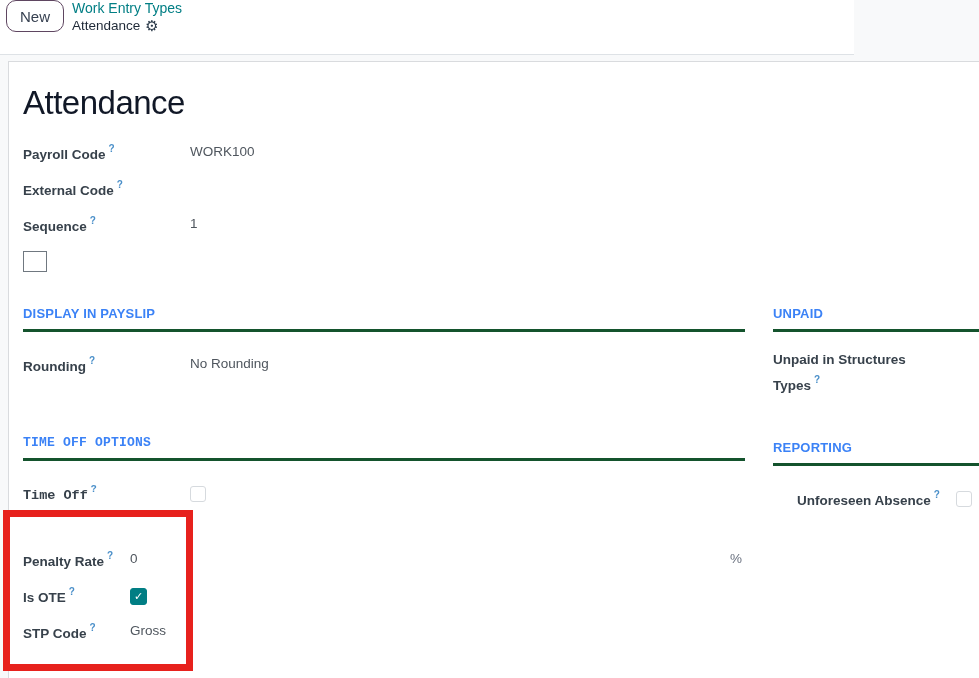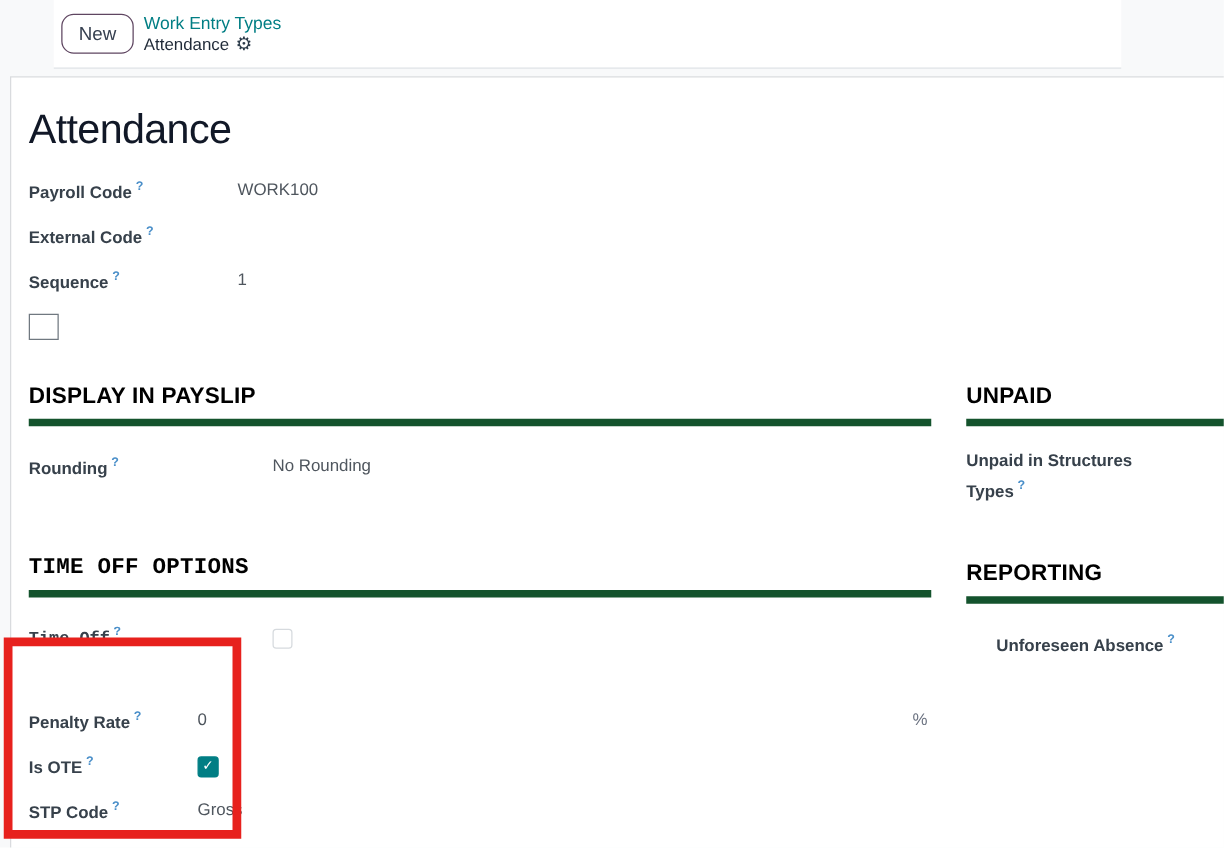--- a/index.html
+++ b/index.html
@@ -9,21 +9,21 @@
     background:#f8f9fa;
     color:#374151;
     position:relative;
     font-size:13.5px;
   }
 
   
   .topbar {
     position:absolute; left:0; top:0; width:854px; height:55px;
     background:#ffffff; border-bottom:1px solid #dee2e6;
-    display:flex; align-items:center; padding-left:6px;margin-left:43px;
+    display:flex; align-items:flex-start; padding-left:6px;
   }
   .btn-new {
     height:32px; padding:0 13px; background:#ffffff;
     border:1px solid #5f4661; border-radius:10px;
     font-size:15px; color:#374151; cursor:pointer;
     font-family:inherit;
   }
   .breadcrumb-block { margin-left:8px; line-height:17px; }
   .breadcrumb-parent {
     color:#017e84; font-size:14px; text-decoration:none; display:block; cursor:pointer;
@@ -75,25 +75,25 @@
     display:block; color:#ffffff; font-size:11px; font-weight:700; line-height:1;
   }
   .suffix { position:absolute; left:707px; top:4px; color:#6b7280; }
 
   
   .columns { display:flex; margin-top:32px; align-items:flex-start; }
   .col-left { width:722px; flex:0 0 722px; }
   .col-right { flex:1 1 auto; margin-left:28px; min-width:0; }
 
   .section-title {
-    font-size:18px; font-weight:700; color:#000000; letter-spacing:0.2px;
-    padding-bottom:8px; border-bottom:6px solid #14532d;
+    font-size:13px; font-weight:700; color:#3b82f6; letter-spacing:0.2px;
+    padding-bottom:8px; border-bottom:3px solid #14532d;
   }
   .section { position:relative; }
-  .section .field-row { margin-top:20px; margin-bottom:0;gap:28px; }
+  .section .field-row { margin-top:20px; margin-bottom:0; }
   .section .field-row + .field-row { margin-top:10px; }
   .sec-gap-lg { margin-top:57px;font-family:Liberation Mono, monospace; }
   .sec-gap-md { margin-top:40px; }
   .sec-gap-rt { margin-top:44px; }
   .section.australia .field-row { margin-top:10px; }
   .section.australia .field-row.first { margin-top:14px; }
 
   .wrap-label { width:160px; flex:0 0 160px; line-height:21px; align-self:flex-start; }
   .row-tall { align-items:flex-start; }
   .cb-offset { margin-left:16px; }

